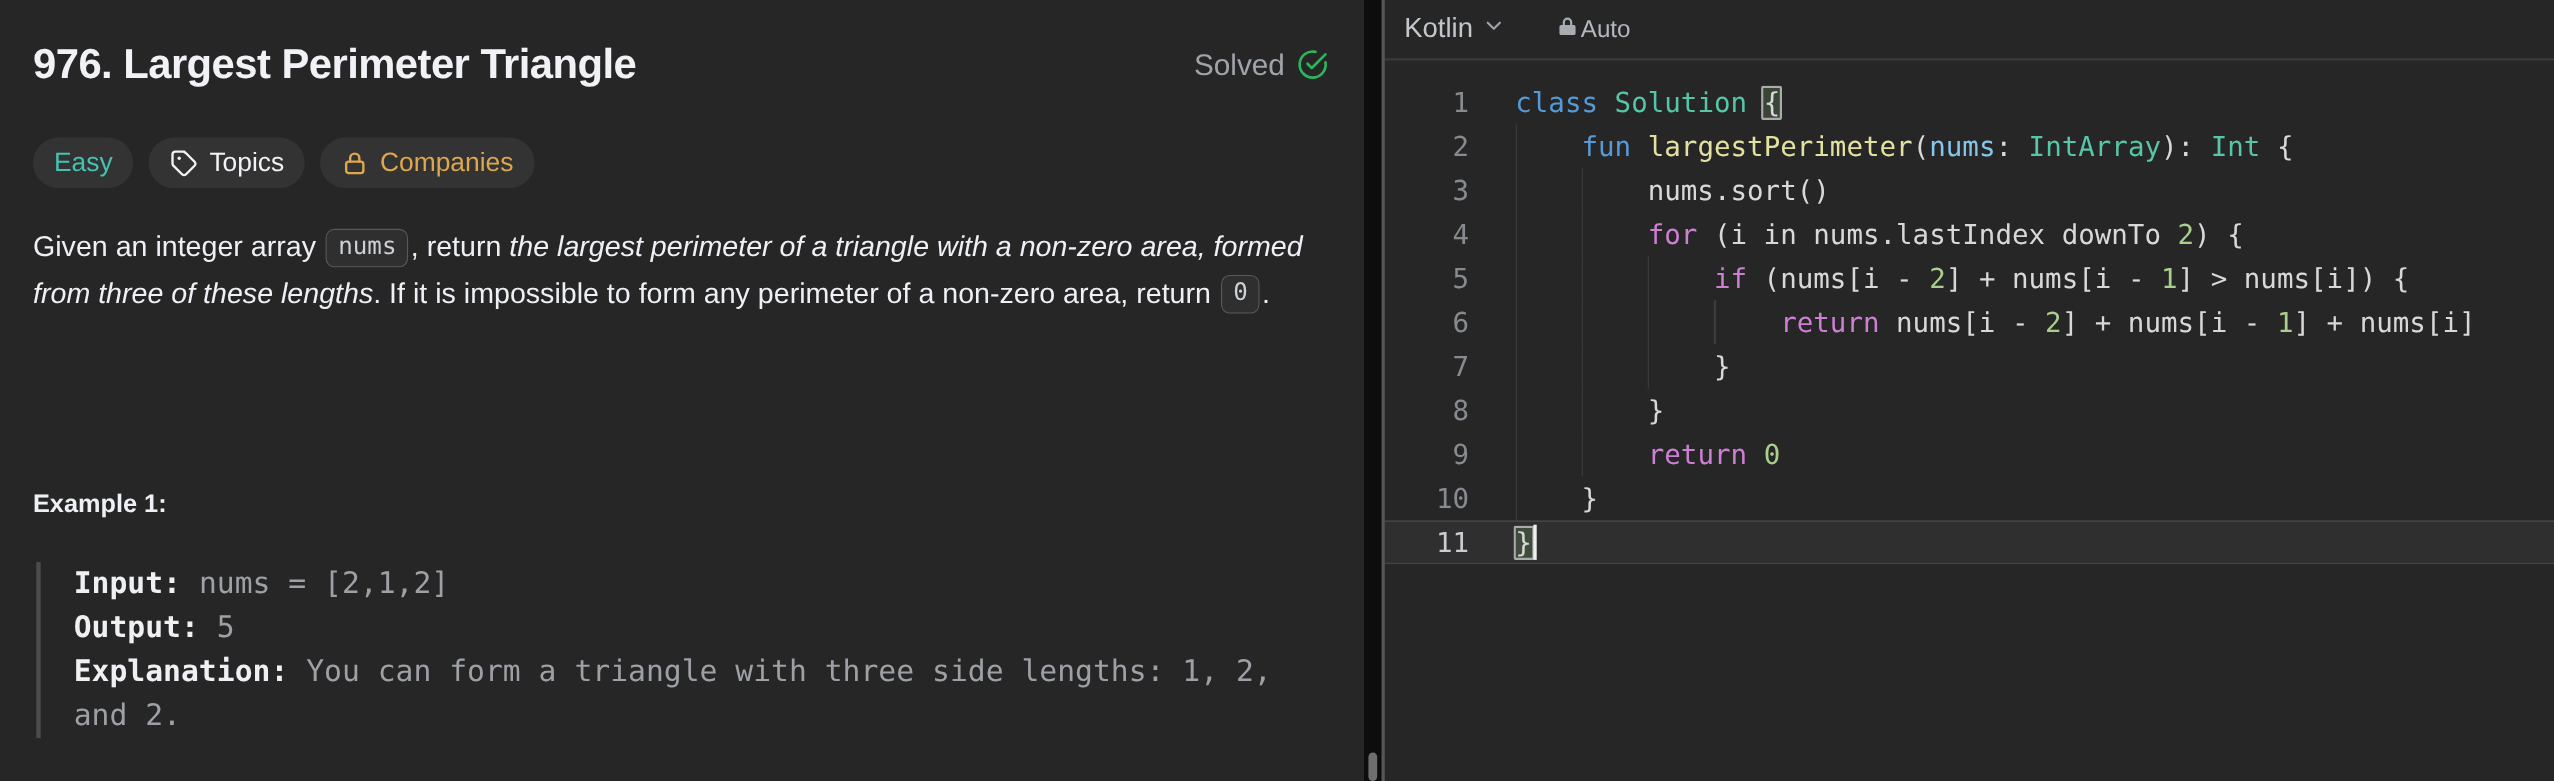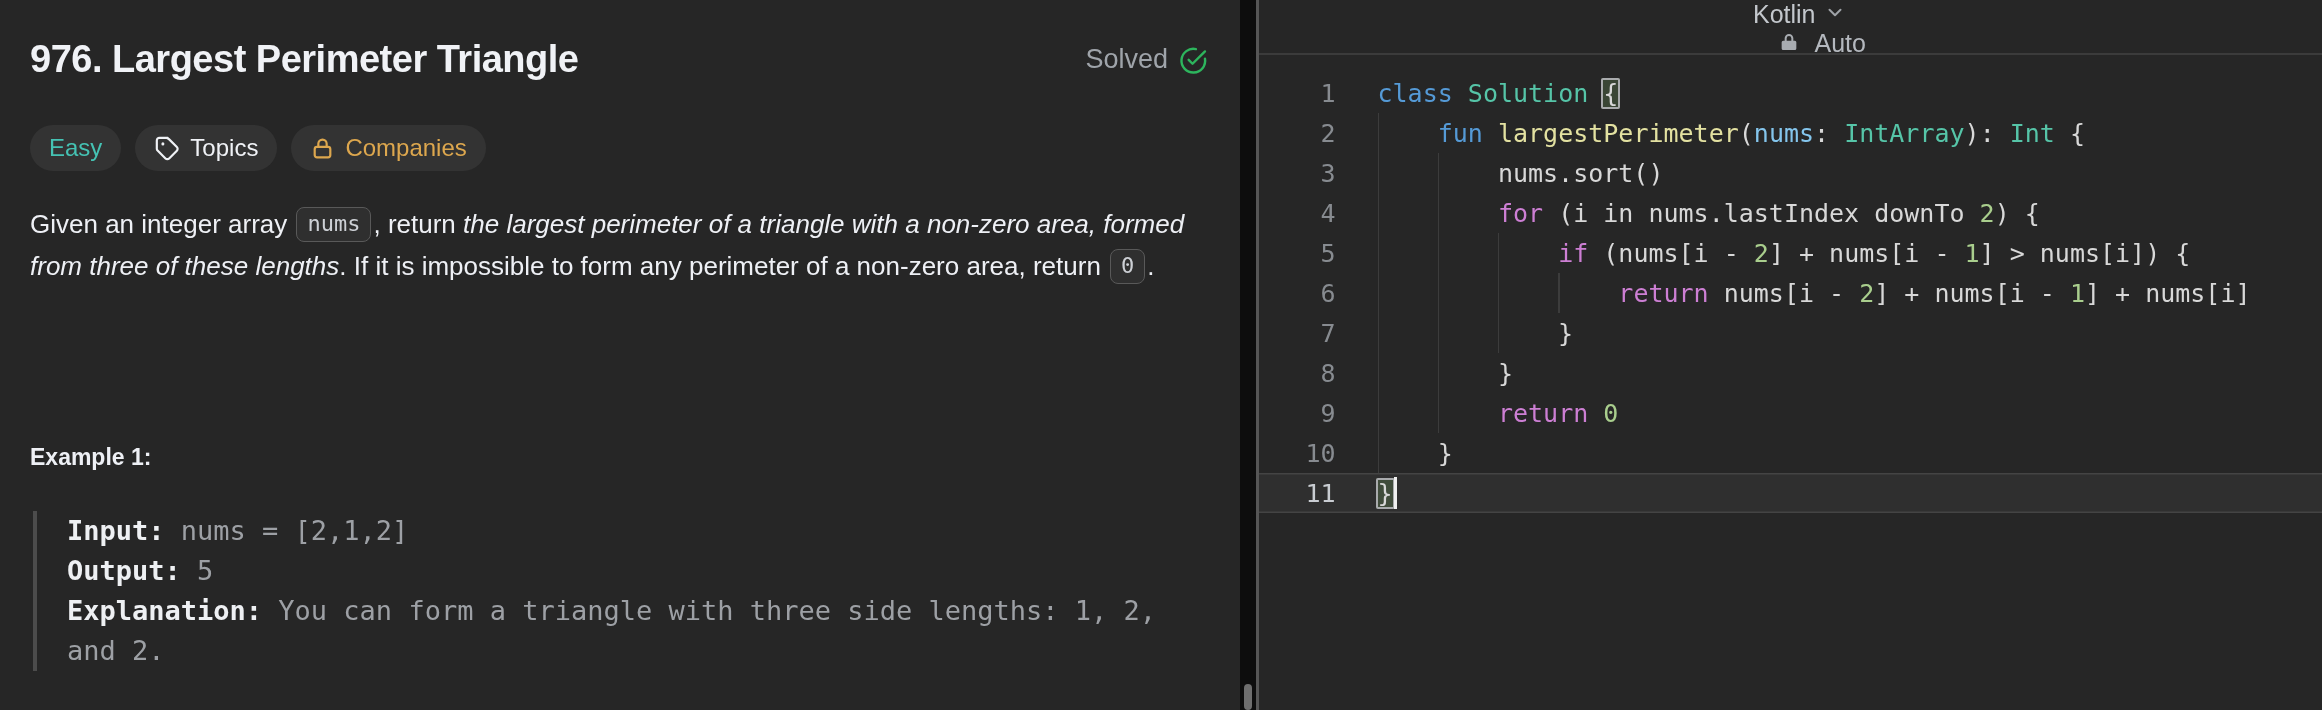--- a/index.html
+++ b/index.html
@@ -13,42 +13,42 @@
   
   .left-panel{position:absolute;left:0;top:0;width:1392px;height:710px;background:var(--panel_bg,#262626);overflow:hidden;}
   .panel-gutter{position:absolute;left:1240px;top:0;width:16px;height:710px;background:var(--app_bg,#0d0d0d);}
   .scroll-thumb{position:absolute;left:4px;bottom:0;width:8px;height:26px;border-radius:4px;background:#6e6e6e;}
   .panel-divider{position:absolute;left:1256px;top:0;width:2.5px;height:710px;background:var(--divider,#565656);}
   .right-panel{position:absolute;left:1258.5px;top:0;width:1063.5px;height:710px;background:var(--panel_bg,#262626);overflow:hidden;}
 
   
   .problem-header{position:absolute;left:30px;top:38px;width:1178px;display:flex;justify-content:space-between;align-items:center;}
   .problem-title{font-size:38px;font-weight:700;color:var(--title,#f0f2f6);letter-spacing:-0.5px;}
-  .solved-badge{display:flex;align-items:flex-end;gap:11px;font-size:27px;color:var(--solved_text,#9fa4aa);}
+  .solved-badge{display:flex;align-items:flex-start;gap:11px;font-size:27px;color:var(--solved_text,#9fa4aa);}
   .solved-badge svg{display:block;}
 
   .tags-row{position:absolute;left:30px;top:125px;display:flex;gap:14px;}
   .pill{height:46px;padding:0 19px;border-radius:23px;background:#333333;display:flex;align-items:center;gap:10px;font-size:24px;cursor:pointer;}
   .pill-easy{color:var(--easy,#45c2b3);}
   .pill-topics{color:var(--topics,#f0f2f6);justify-content:center;}
   .pill-companies{color:var(--companies,#dda74e);}
   .pill svg{display:block;}
 
   .description{position:absolute;left:30px;top:204px;width:1192px;font-size:26px;line-height:41.5px;color:var(--body_text,#eef0f5);}
   .code-chip{display:inline-block;font-family:"DejaVu Sans Mono",monospace;font-size:22px;line-height:1;color:#cdd0d5;background:#2f2f2f;border:1.5px solid #595959;border-radius:8px;padding:5px 10px 6px;margin:0 2px;vertical-align:2px;}
   .em{font-style:italic;}
 
   .example-heading{position:absolute;left:30px;top:444px;font-size:23px;font-weight:700;color:var(--body_text,#eef0f5);}
   .example-block{position:absolute;left:33px;top:511px;width:1145px;border-left:4px solid var(--example_border,#4c4c4c);padding-left:30px;font-family:"DejaVu Sans Mono",monospace;font-size:27px;line-height:40px;color:var(--example_value,#9da0a5);white-space:pre-wrap;}
   .example-block b{color:#eef0f3;font-weight:700;}
 
   
-  .editor-header{position:absolute;left:0;top:0;width:100%;height:55px;border-bottom:2px solid #3b3b3b;display:flex;align-items:center;padding-left:18px;box-sizing:border-box;flex-direction:column;}
+  .editor-header{position:absolute;left:0;top:0;width:100%;height:55px;border-bottom:2px solid #3b3b3b;display:flex;align-items:center;padding-left:18px;box-sizing:border-box;}
   .lang-select{display:flex;align-items:center;gap:8px;font-size:25px;color:var(--header_text,#c3c7cc);cursor:pointer;}
-  .auto-toggle{display:flex;align-items:center;gap:16px;margin-left:46px;font-size:25px;color:#b4b8be;cursor:pointer;}
+  .auto-toggle{display:flex;align-items:center;gap:2px;margin-left:46px;font-size:22px;color:#b4b8be;cursor:pointer;}
 
   .code-area{position:absolute;left:0;top:57px;right:0;bottom:0;padding-top:16px;font-family:"DejaVu Sans Mono",monospace;font-size:25px;}
   .cl{position:relative;height:40px;display:flex;align-items:center;}
   .cl.current{background:rgba(255,255,255,0.045);box-shadow:inset 0 1.5px 0 rgba(255,255,255,0.10),inset 0 -1.5px 0 rgba(255,255,255,0.10);}
   .ln{flex:none;width:77px;text-align:right;color:var(--line_number,#878b90);user-select:none;}
   .cl.current .ln{color:var(--line_number_active,#c9cdd2);}
   .code{margin-left:42px;white-space:pre;color:var(--code_plain,#d8d8d8);}
   .guide{position:absolute;top:0;bottom:0;width:1.5px;background:#3c3c3c;}
   .tk-kw1{color:var(--kw1,#559ad6);}
   .tk-kw2{color:var(--kw2,#cd7fd4);}

